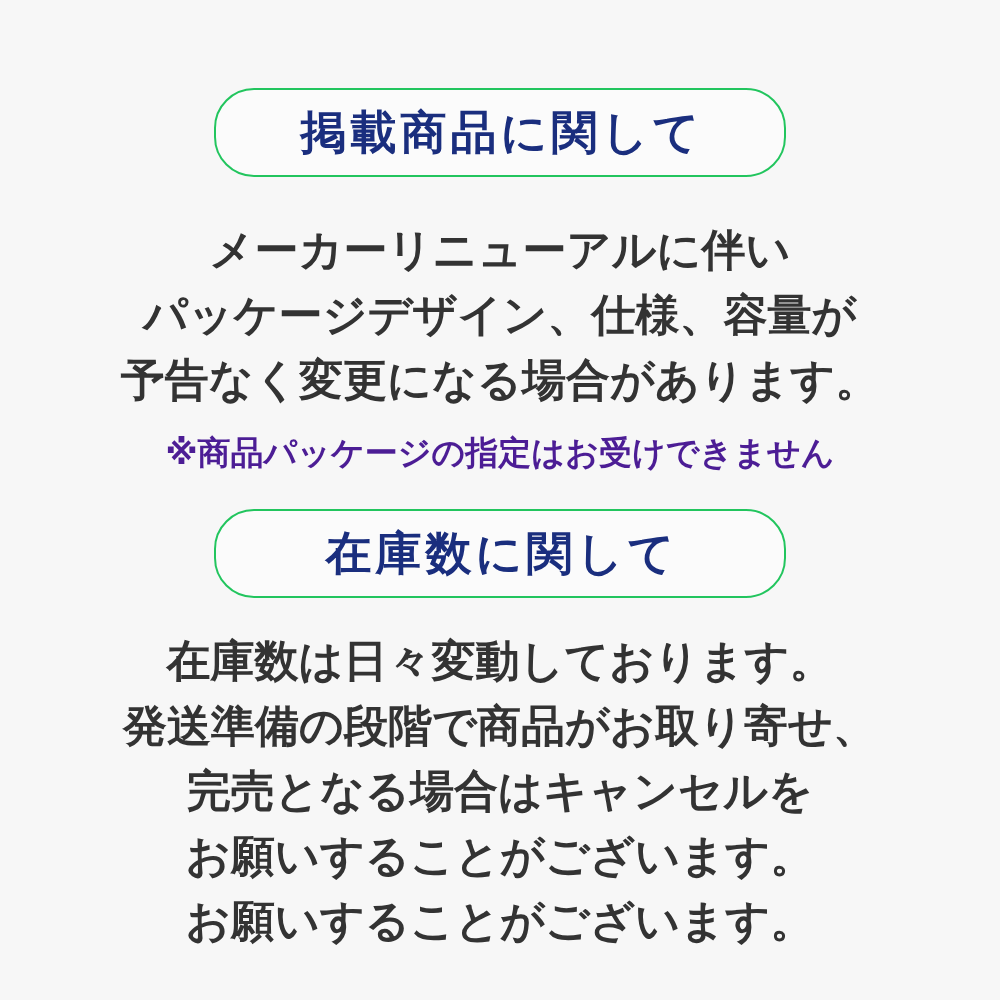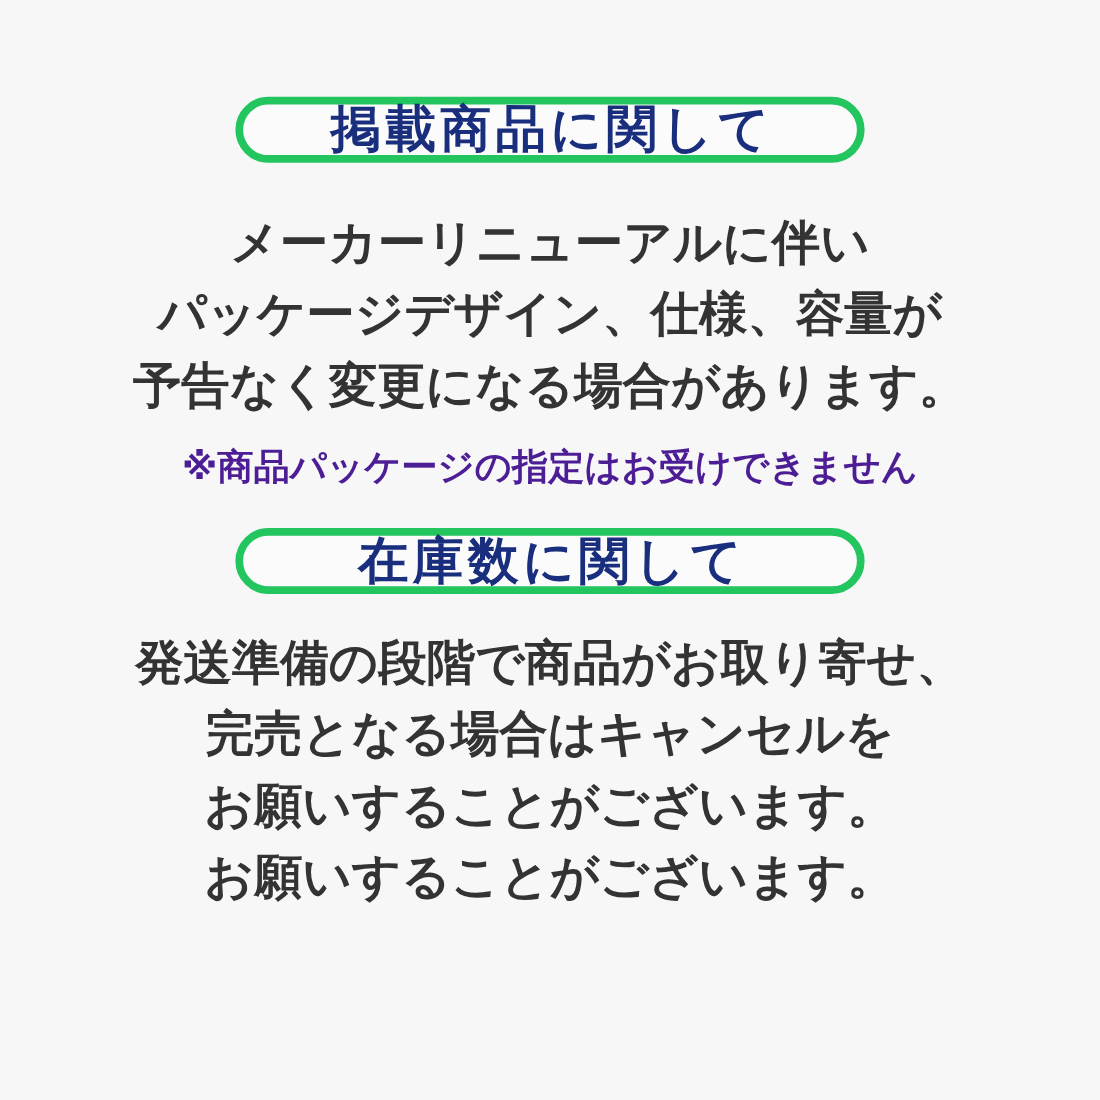--- a/index.html
+++ b/index.html
@@ -12,22 +12,22 @@
     width: 1000px;
     height: 1000px;
     background: #f7f7f7;
     display: flex;
     flex-direction: column;
     align-items: center;
     overflow: hidden;
   }
   .pill {
     width: 572px;
-    height: 60px;
-    border: 7px solid #22c55e;
+    height: 89px;
+    border: 2px solid #22c55e;
     border-radius: 40px;
     background: #fbfbfb;
     display: flex;
     align-items: center;
     justify-content: center;
     flex: none;
   }
   .pill-label {
     color: #1a2e7e;
     font-size: 46px;
@@ -73,19 +73,20 @@
     <div class="para-line">予告なく変更になる場合があります。</div>
   </div>
 
   <div class="note">※商品パッケージの指定はお受けできません</div>
 
   <div class="pill pill-2">
     <span class="pill-label">在庫数に関して</span>
   </div>
 
   <div class="para para-2">
+    <div class="para-line">在庫数は日々変動しております。</div>
     <div class="para-line">発送準備の段階で商品がお取り寄せ、</div>
     <div class="para-line">完売となる場合はキャンセルを</div>
     <div class="para-line">お願いすることがございます。</div>
     <div class="para-line">お願いすることがございます。</div>
   </div>
 
 </div>
 
 </body></html>

